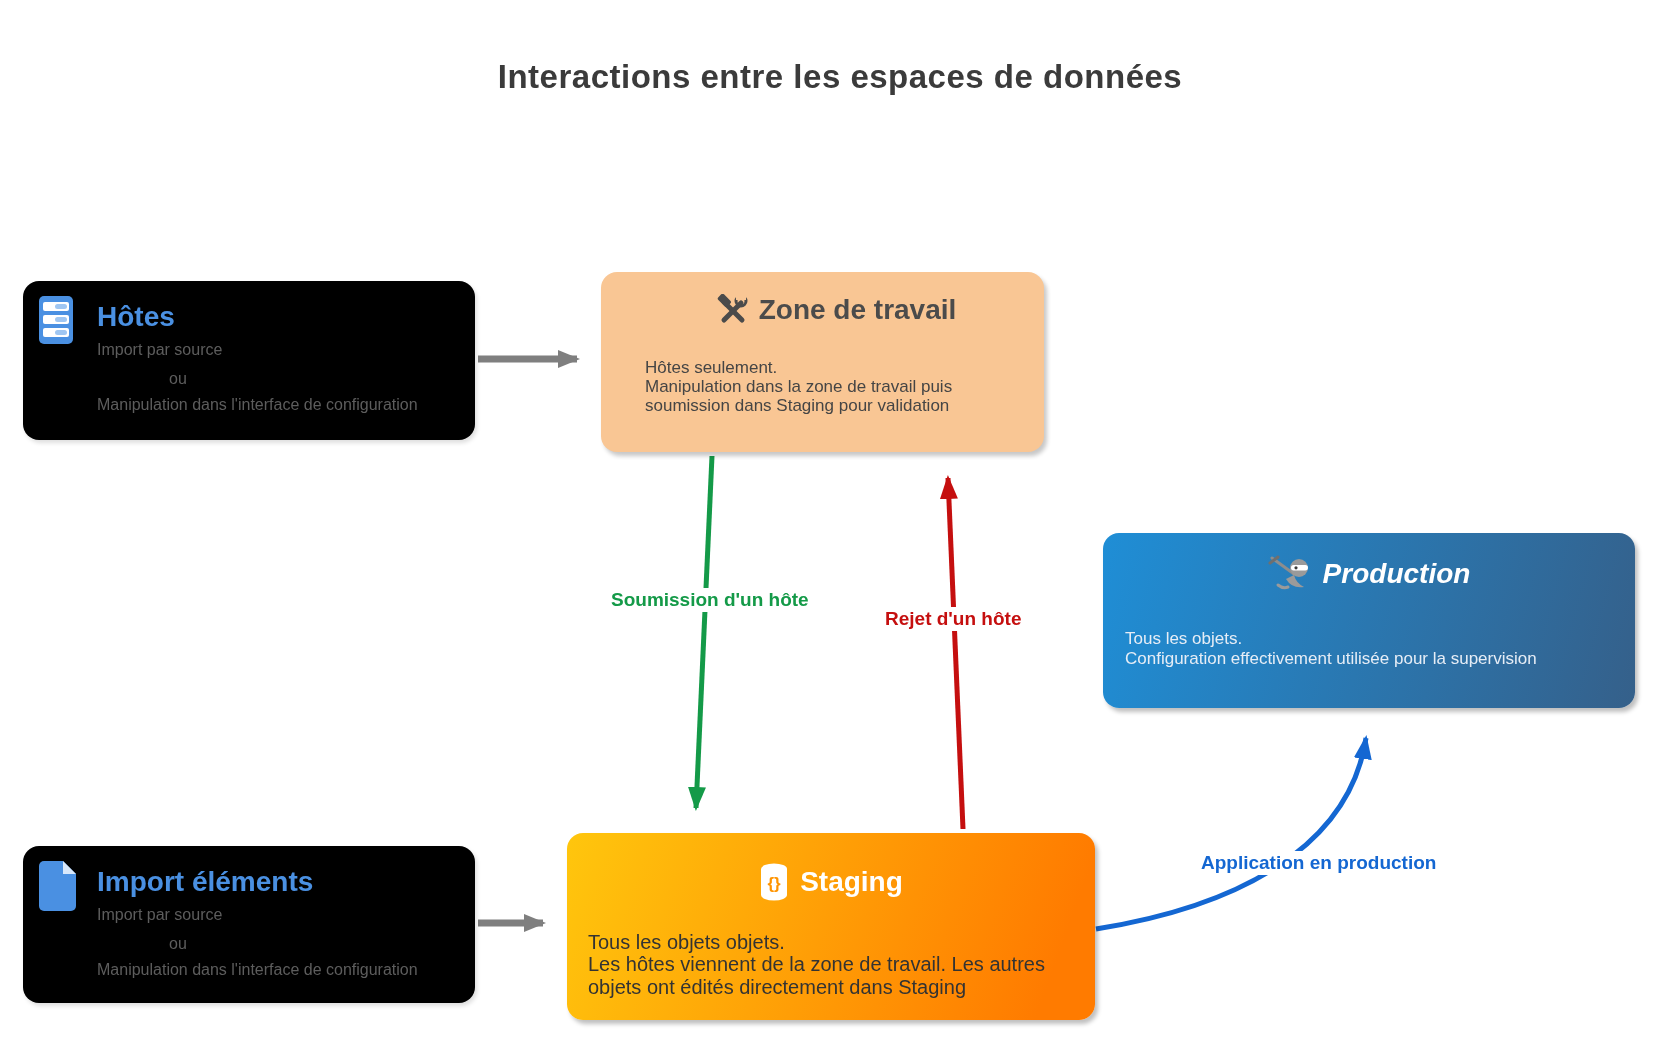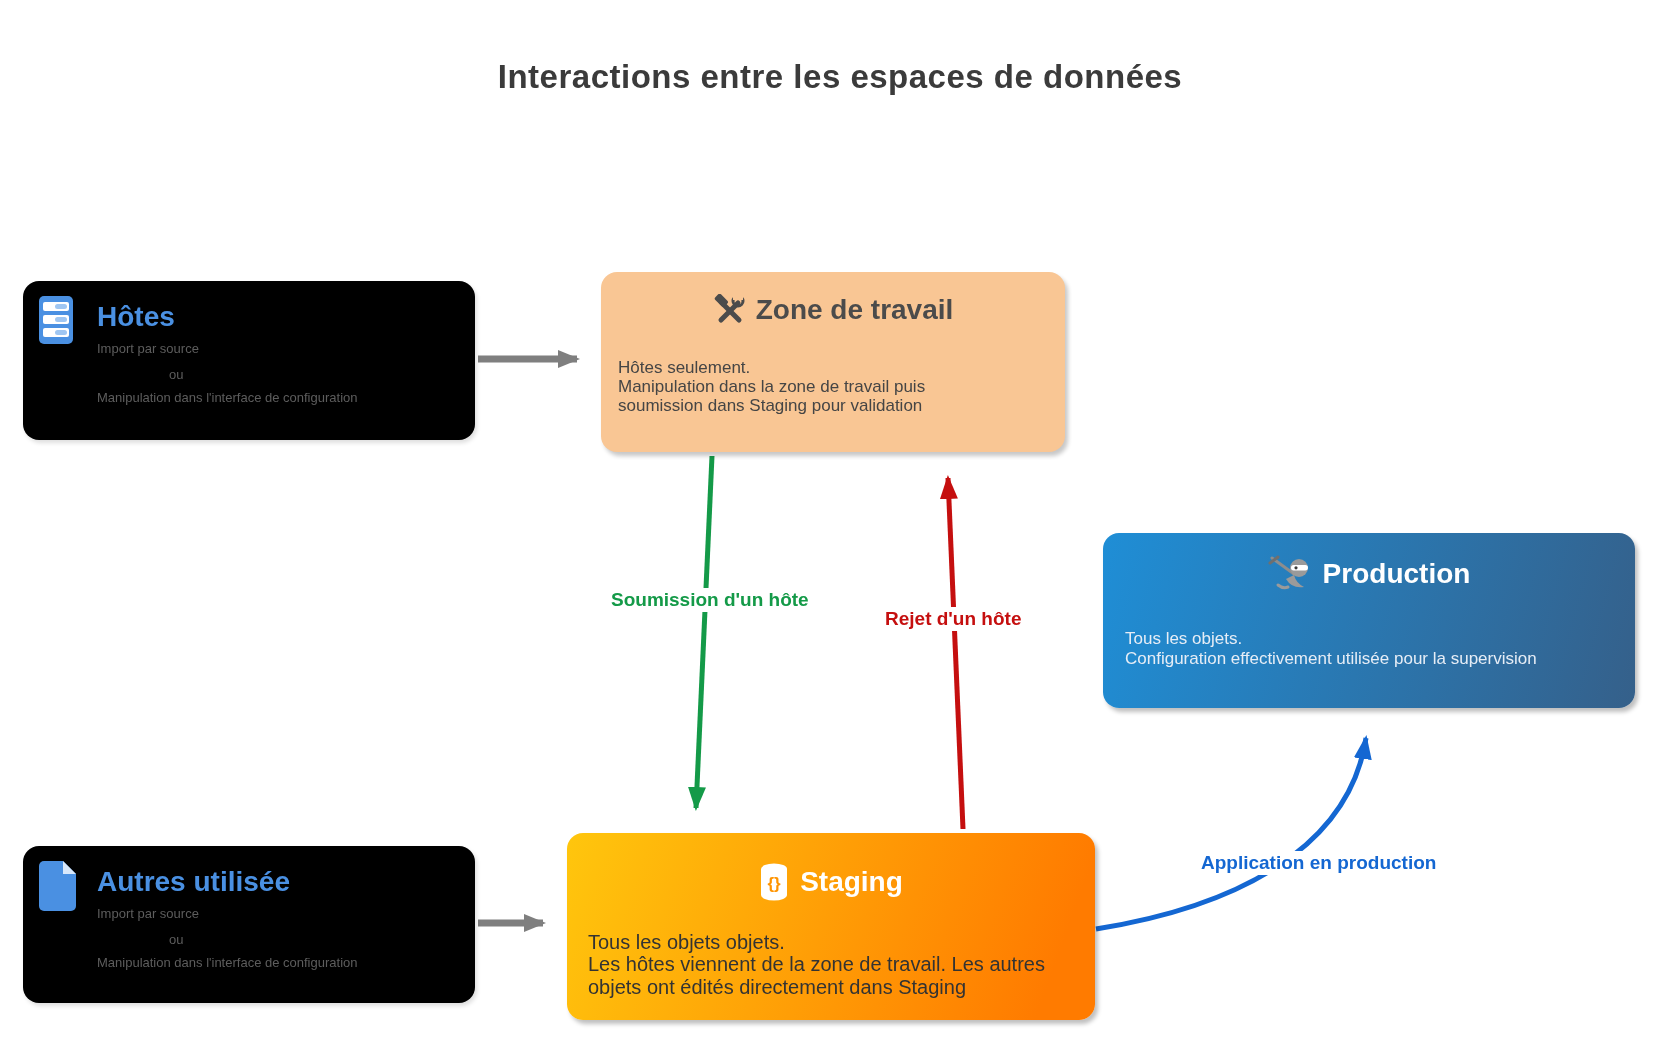--- a/index.html
+++ b/index.html
@@ -9,40 +9,40 @@
     font-size:33px;font-weight:bold;color:#3b3b3b;letter-spacing:.5px;}
   .overlay{position:absolute;left:0;top:0;pointer-events:none;}
 
   .box{position:absolute;border-radius:16px;}
   .side-box{left:23px;width:452px;background:#000000;border-radius:16px;
     box-shadow:2px 3px 4px rgba(0,0,0,.13);}
   #box-hotes{top:281px;height:159px;}
   #box-autres{top:846px;height:157px;}
   .side-icon{position:absolute;left:16px;top:15px;}
   .side-title{margin:20px 0 8px 74px;font-size:28px;font-weight:bold;color:#4a90e2;}
-  .side-line{margin-left:74px;font-size:13px;color:#5d5d5d;}
+  .side-line{margin-left:74px;font-size:16px;color:#5d5d5d;}
   .side-line.l2{margin:11px 0 8px 146px;}
 
-  #box-zone{left:601px;top:272px;width:464px;height:180px;background:#f9c694;
-    box-shadow:3px 4px 4px rgba(0,0,0,.22);}
+  #box-zone{left:601px;top:272px;width:416px;height:180px;background:#f9c694;
+    box-shadow:3px 4px 4px rgba(0,0,0,.22);padding-left:27px;}
   .node-title-row{display:flex;align-items:center;justify-content:center;gap:11px;
     font-size:28px;font-weight:bold;}
   #box-zone .node-title-row{margin-top:22px;color:#4b4b4b;}
   .zone-body{margin:32px 0 0 17px;width:360px;font-size:17px;line-height:1.12;color:#454545;}
 
   #box-staging{left:567px;top:833px;width:528px;height:187px;
     background:linear-gradient(110deg,#ffc60d 0%,#ff7b00 90%);
     box-shadow:3px 4px 4px rgba(0,0,0,.25);}
   #box-staging .node-title-row{margin-top:30px;color:#ffffff;}
   .staging-body{margin:30px 0 0 21px;width:484px;font-size:20px;line-height:1.12;color:#333333;}
 
   #box-production{left:1103px;top:533px;width:532px;height:175px;
     background:linear-gradient(105deg,#1f8ed6 0%,#35608a 100%);
     box-shadow:3px 4px 4px rgba(0,0,0,.25);}
-  #box-production .node-title-row{margin-top:22px;color:#ffffff;}
+  #box-production .node-title-row{margin-top:22px;color:#ffffff;font-style:italic;}
   .production-body{margin:36px 0 0 22px;width:490px;font-size:17px;line-height:1.15;color:#e6edf6;}
 
   .arrow-label{position:absolute;font-size:19px;font-weight:bold;background:#ffffff;
     padding:1px 3px;white-space:nowrap;}
   #label-soumission{left:608px;top:588px;color:#149a48;}
   #label-rejet{left:882px;top:579px;color:#c50f0f;margin-top:28px;}
   #label-application{left:1198px;top:851px;color:#1467d2;}
 </style>
 </head>
 <body>
@@ -151,21 +151,21 @@
       <div>Tous les objets objets.</div>
       <div>Les hôtes viennent de la zone de travail. Les autres objets ont édités directement dans Staging</div>
     </div>
   </div>
 
   <div class="box side-box" id="box-autres">
     <svg class="side-icon" width="38" height="50" viewBox="0 0 38 50">
       <path d="M5 0 H24 L37 13 V45 a5 5 0 0 1 -5 5 H5 a5 5 0 0 1 -5 -5 V5 a5 5 0 0 1 5 -5 Z" fill="#4a90e2"></path>
       <path d="M24 0 L37 13 H24 Z" fill="#d8e8fb"></path>
     </svg>
-    <div class="side-title">Autres utilisée</div>
+    <div class="side-title">Import éléments</div>
     <div class="side-line l1">Import par source</div>
     <div class="side-line l2">ou</div>
     <div class="side-line l3">Manipulation dans l'interface de configuration</div>
   </div>
 
   <div class="arrow-label" id="label-soumission">Soumission d'un hôte</div>
   <div class="arrow-label" id="label-rejet">Rejet d'un hôte</div>
   <div class="arrow-label" id="label-application">Application en production</div>
 
 </div>

